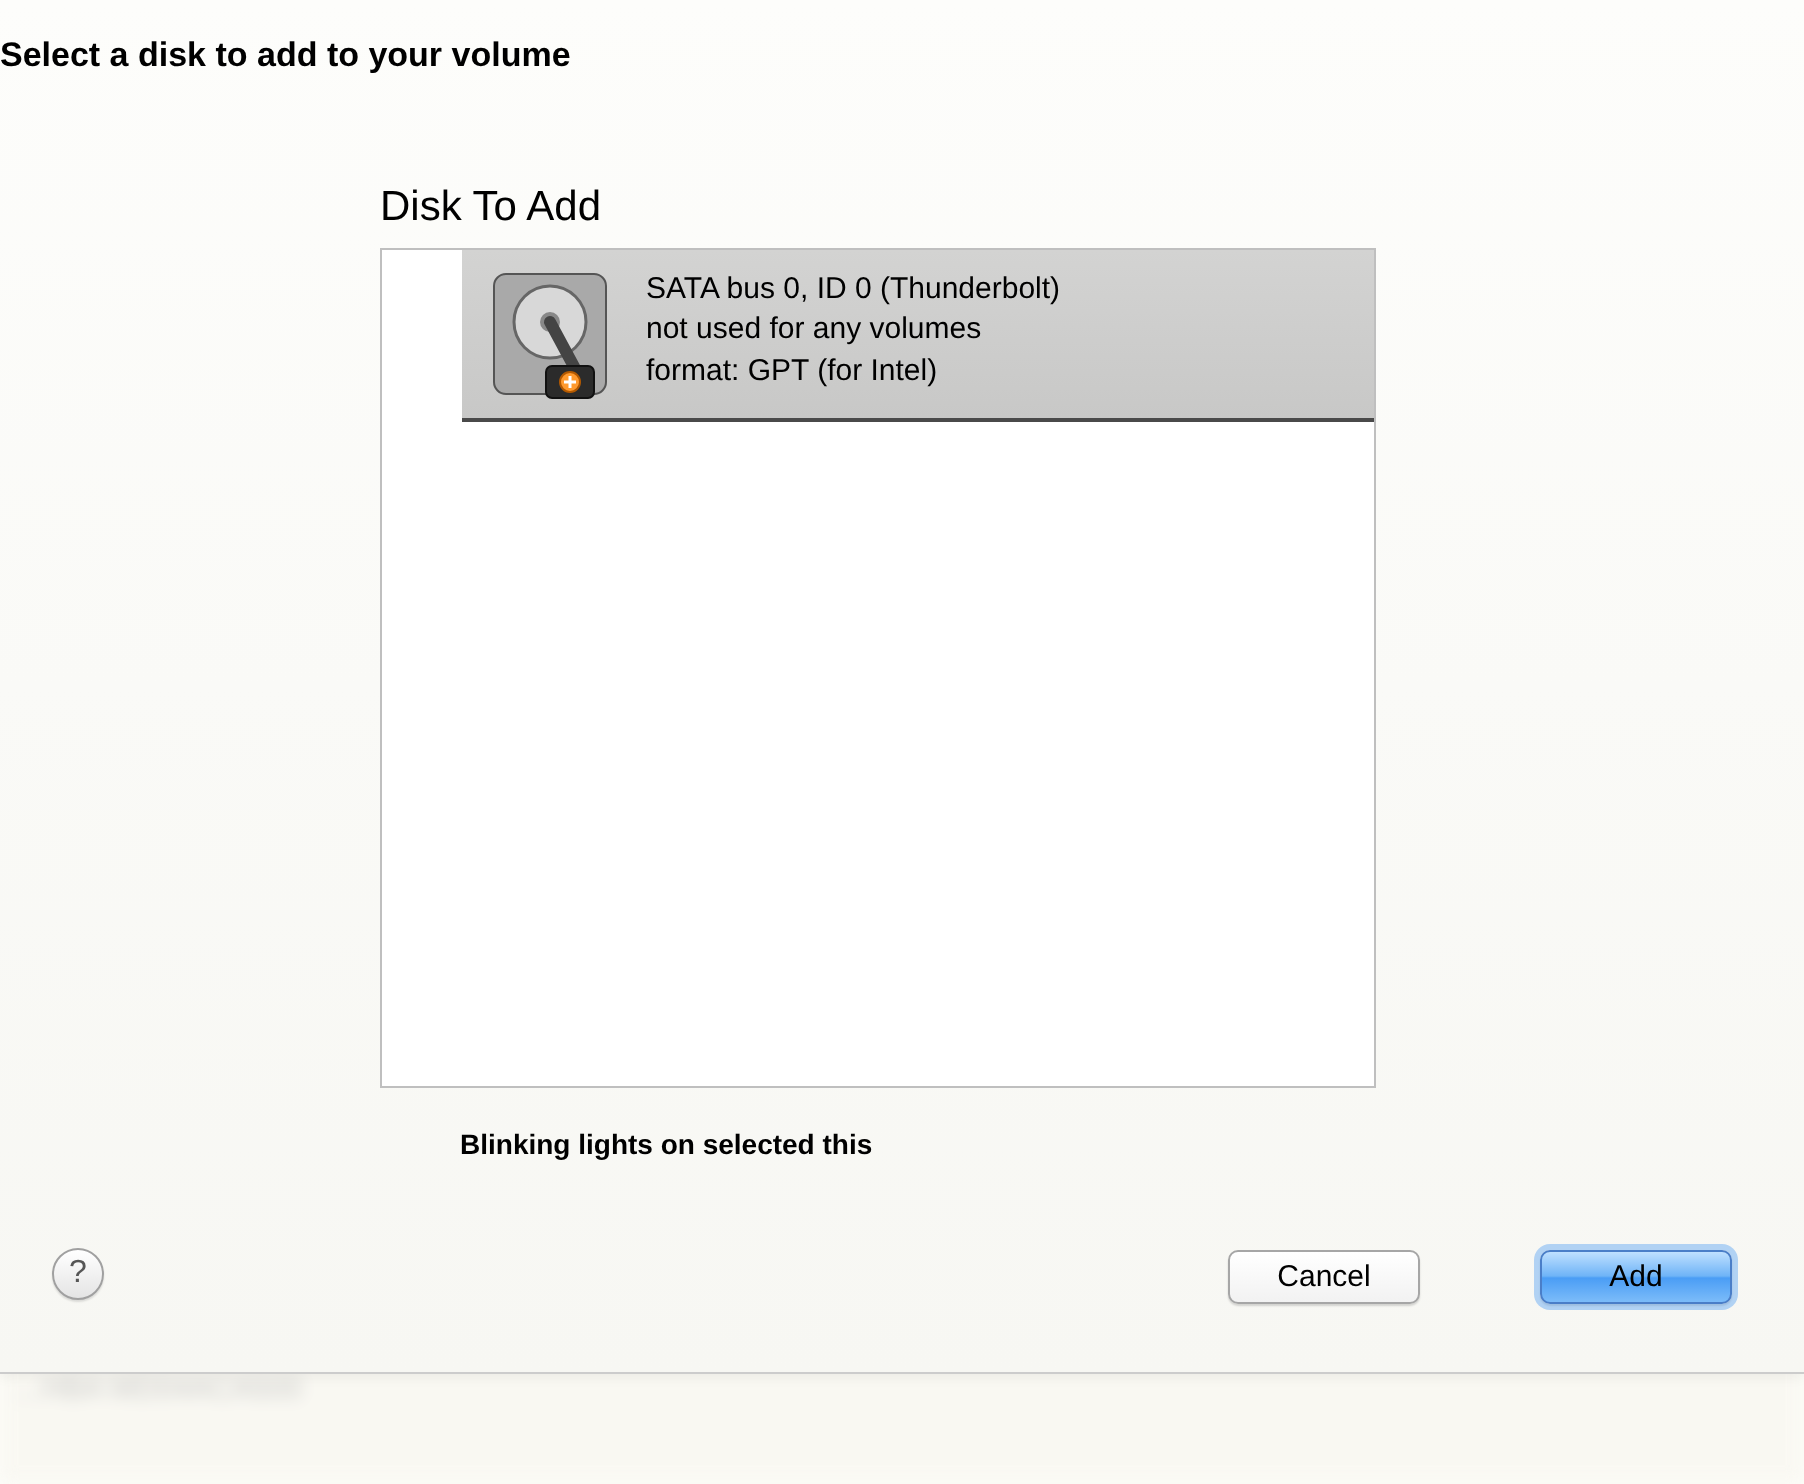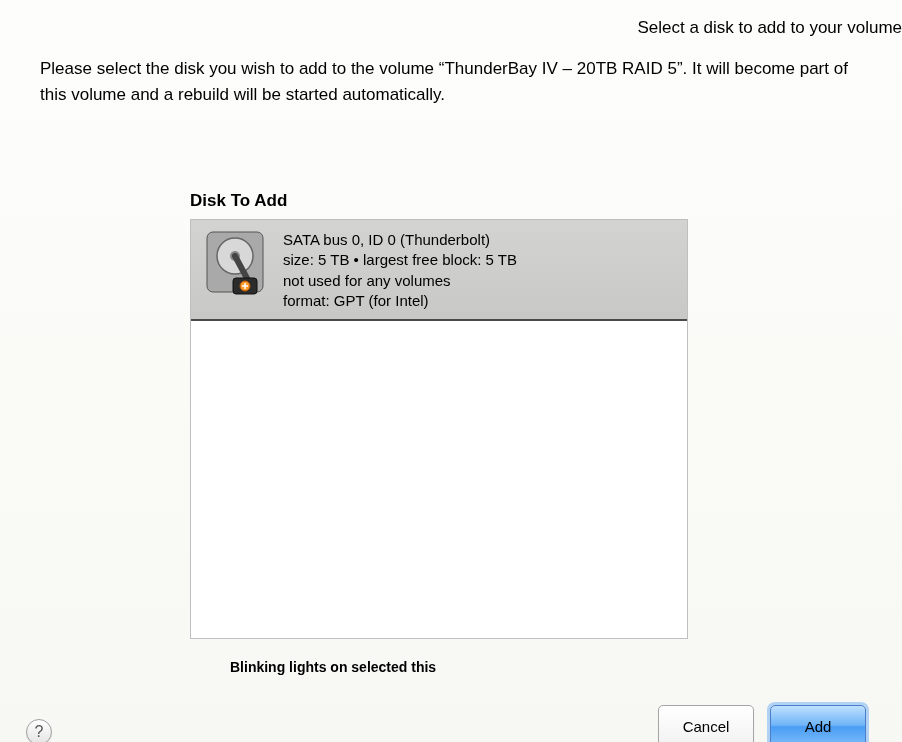--- a/index.html
+++ b/index.html
@@ -68,54 +68,55 @@
       width: 100%;
       background: linear-gradient(#fdfdfb, #f7f7f3);
       border-bottom: 1px solid #ccc;
       box-shadow: 0 2px 6px rgba(0,0,0,0.05);
       padding-bottom: 36px;
     }
     .sheet-inner {
       position: relative;
     }
     .dialog-title {
-      text-align: right;
-      font-weight: normal;
+      text-align: left;
+      font-weight: bold;
       font-size: 17px;
       padding-top: 18px;
       color: #000;
     }
     .dialog-instructions {
       font-size: 17px;
       color: #000;
       padding: 18px 40px 0 40px;
       line-height: 1.5;
     }
     .section-label {
-      font-size: 17px;
-      font-weight: bold;
+      font-size: 21px;
+      font-weight: normal;
       color: #000;
       margin-left: 190px;
-      margin-top: 84px;
+      margin-top: 54px;
     }
     .disk-list {
       margin: 8px 0 0 190px;
       width: 498px;
       height: 420px;
       background: #fff;
       border: 1px solid #bfbfbf;
       overflow: hidden;
     }
     .disk-row {
       display: flex;
       align-items: flex-start;
       padding: 8px 10px;
       background: linear-gradient(#d3d3d2, #c8c8c7);
       border-bottom: 2px solid #4a4a4a;
       cursor: pointer;
+      margin-left: 40px;
     }
     .disk-icon {
       width: 68px;
       height: 68px;
       margin-right: 14px;
       flex-shrink: 0;
       position: relative;
     }
     .disk-icon svg {
       width: 100%;
@@ -143,40 +144,41 @@
       align-items: center;
       padding-bottom: 0;
     }
     .footer-area {
       margin-top: 26px;
       position: relative;
       height: 44px;
     }
     .btn {
       min-width: 96px;
-      height: 42px;
+      height: 27px;
       border-radius: 5px;
       font-size: 15px;
       font-family: inherit;
       cursor: pointer;
       text-align: center;
       padding: 0 14px;
       box-shadow: 0 1px 1px rgba(0,0,0,0.15);
     }
     .btn-cancel {
       background: linear-gradient(#ffffff, #f2f2f2);
       border: 1px solid #a6a6a6;
       color: #000;
     }
     .btn-add {
       background: linear-gradient(#bfe0ff, #6fb4f7 48%, #4a9df5 52%, #7cbcf9);
       border: 1px solid #4a7ec8;
       color: #000;
       font-weight: 500;
       box-shadow: 0 0 0 3px rgba(92,163,244,0.45), 0 1px 1px rgba(0,0,0,0.15);
+      margin-left: 44px;
     }
     .help-button {
       position: absolute;
       left: 26px;
       bottom: 0;
       width: 26px;
       height: 26px;
       border-radius: 50%;
       background: linear-gradient(#ffffff, #e4e4e4);
       border: 1px solid #a0a0a0;
@@ -201,39 +203,37 @@
   <div class="bg-volumes-header">Volumes</div>
   <div class="bg-vol-right" style="top:210px;">…tosh HD (10.9.3 startup)<br>… GB • available: 236 GB<br>…</div>
   <div class="bg-vol-right" style="top:350px;">…derBay IV - 20TB RAI…<br>… TB • available: 9.02 TB<br>• <span style="color:#d77">degraded • missing disk</span><br>…</div>
   <div class="bg-vol-right" style="top:490px;">…e/ThunderBay IV - 20TB…<br>…,092,943,552<br>…ation • stripe unit size: 16<br>…14, 3:23:53 PM<br>…<br>…D-6930-30C7-B478-8D5…<br>…57 • I/o errors: 0</div>
 </div>
 
 <div class="dialog">
   <div class="sheet">
     <div class="sheet-inner">
       <div class="dialog-title">Select a disk to add to your volume</div>
-      <div class="dialog-instructions">Please select the disk you wish to add to the volume “ThunderBay IV – 20TB RAID 5”. It will become part of this volume and a rebuild will be started automatically.</div>
       <div class="section-label">Disk To Add</div>
 
       <div class="disk-list">
         <div class="disk-row">
           <div class="disk-icon">
             <svg viewBox="0 0 68 68">
               <rect x="6" y="4" width="56" height="60" rx="6" fill="#a9a9a9" stroke="#555" stroke-width="1"></rect>
               <circle cx="34" cy="28" r="18" fill="#d8d8d8" stroke="#666" stroke-width="1.5"></circle>
               <circle cx="34" cy="28" r="5" fill="#888"></circle>
               <path d="M 34 28 L 48 54" stroke="#444" stroke-width="6" stroke-linecap="round"></path>
               <rect x="32" y="50" width="24" height="16" rx="3" fill="#2b2b2b" stroke="#111"></rect>
               <circle cx="44" cy="58" r="5" fill="#ff9a2e" stroke="#b35900"></circle>
               <path d="M 41 58 L 47 58 M 44 55 L 44 61" stroke="#fff" stroke-width="1.5"></path>
             </svg>
           </div>
           <div class="disk-info">
             <div>SATA bus 0, ID 0 (Thunderbolt)</div>
-            <div>size: 5 TB • largest free block: 5 TB</div>
             <div>not used for any volumes</div>
             <div>format: GPT (for Intel)</div>
           </div>
         </div>
       </div>
 
       <div class="status-line">Blinking lights on selected this</div>
 
       <div class="footer-area">
         <div class="help-button">

